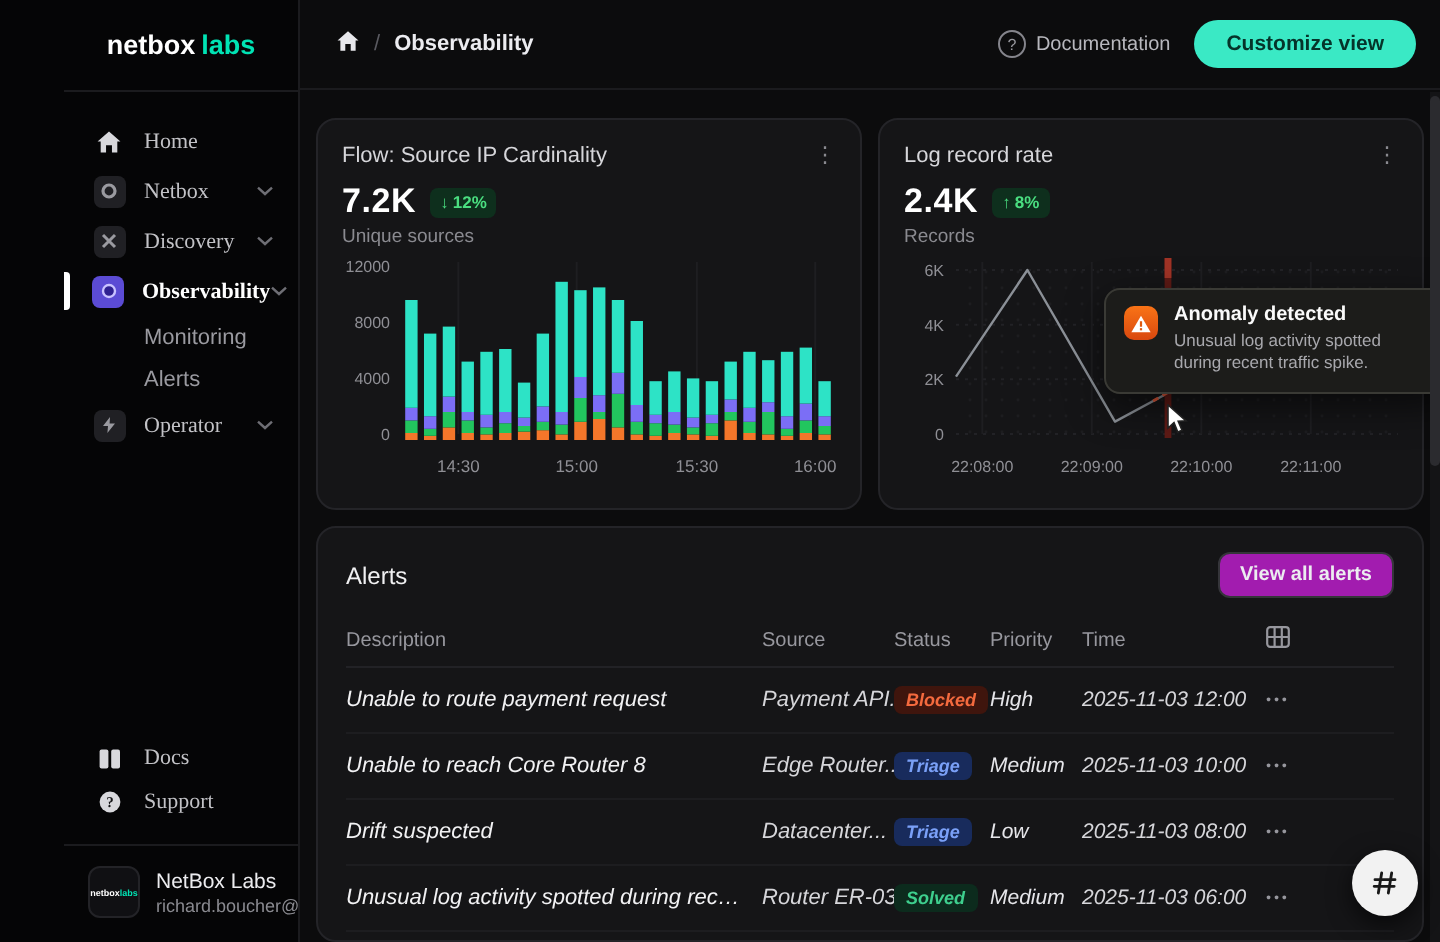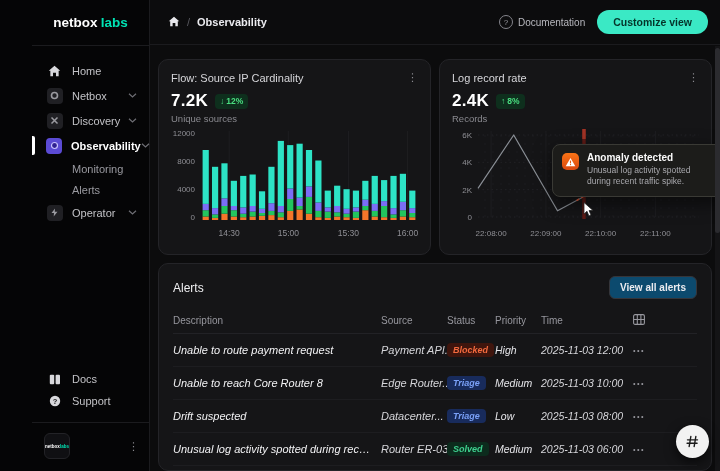--- a/index.html
+++ b/index.html
@@ -8,21 +8,21 @@
   .app{display:flex;width:720px;height:471px;}
 
   
   .sidebar{width:150px;flex:0 0 150px;background:#050506;border-right:1px solid #1b1b1e;
            display:flex;flex-direction:column;box-sizing:border-box;padding-left:32px;}
   .logo{height:45px;display:flex;align-items:center;justify-content:center;
         border-bottom:1px solid #1b1b1e;font-weight:bold;font-size:13.5px;flex:0 0 45px;}
   .logo .primary{color:#fff;} .logo .secondary{color:#00e3b4;margin-left:3px;}
   .nav{padding-top:12px;flex:1;}
   .nav-item{height:25px;display:flex;align-items:center;padding:0 12px 0 14px;
-            color:#c2c2c6;font-size:11px;cursor:pointer;position:relative;}
+            color:#c2c2c6;font-size:11px;cursor:pointer;position:relative;font-family:Liberation Serif, serif;}
   .nav-item.active{color:#fff;font-weight:bold;}
   .nav-item.active::before{content:"";position:absolute;left:0;top:3px;bottom:3px;width:3px;
             background:#fff;border-radius:0 2px 2px 0;}
   .nicon{width:17px;height:17px;margin-right:9px;display:flex;align-items:center;justify-content:center;}
   .sq{width:16px;height:16px;border-radius:4px;background:#202024;display:flex;
       align-items:center;justify-content:center;}
   .sq.purple{background:#5b4bd4;}
   .chev{margin-left:auto;display:flex;align-items:center;}
   .sub-item{height:21px;display:flex;align-items:center;padding-left:40px;font-size:11px;
             color:#9a9aa0;cursor:pointer;}
@@ -69,21 +69,21 @@
            box-shadow:0 6px 18px rgba(0,0,0,.55);display:flex;gap:8px;z-index:5;}
   .tt-icon{width:17px;height:17px;border-radius:5px;background:linear-gradient(180deg,#f97316,#d9480f);
            flex:0 0 17px;display:flex;align-items:center;justify-content:center;margin-top:1px;}
   .tt-title{font-size:10px;font-weight:bold;color:#fafafa;}
   .tt-body{font-size:8.5px;color:#a8a8ad;line-height:1.35;margin-top:2px;}
 
   .alerts-card{margin:8px 8px 0;background:#151517;border:1px solid #242428;border-radius:10px;
                padding:12px 14px 0;box-sizing:border-box;height:240px;overflow:hidden;}
   .alerts-head{display:flex;align-items:center;justify-content:space-between;}
   .alerts-title{font-size:12px;color:#f0f0f2;}
-  .btn-ghost{background:#0c4a6e;border:1px solid #35353a;color:#ececf0;font-size:10px;
+  .btn-ghost{background:#a21caf;border:1px solid #35353a;color:#ececf0;font-size:10px;
              border-radius:6px;padding:5px 10px;cursor:pointer;font-family:inherit;font-weight:bold;}
   .tbl-header,.tbl-row{display:grid;grid-template-columns:208px 66px 48px 46px 92px 1fr;
              align-items:center;}
   .tbl-header{height:26px;margin-top:8px;color:#97979e;font-size:10px;border-bottom:1px solid #222226;}
   .tbl-row{height:32px;font-size:11px;border-bottom:1px solid #1d1d20;cursor:pointer;font-style:italic;}
   .cell-desc{color:#f2f2f4;padding-right:8px;white-space:nowrap;overflow:hidden;text-overflow:ellipsis;}
   .cell-src{color:#d6d6da;white-space:nowrap;overflow:hidden;}
   .badge{display:inline-block;font-size:9px;font-weight:bold;padding:2px 6px;border-radius:4px;}
   .badge.blocked{background:#3f150d;color:#f46a3e;}
   .badge.triage{background:#182b5c;color:#7aa0f7;}
@@ -198,20 +198,24 @@
               <text x="6" y="8.6" font-size="7.5" font-weight="bold" text-anchor="middle" fill="#151517">?</text>
             </svg>
           </span>
           <span>Support</span>
         </div>
       </div>
     <div class="user">
       <div class="avatar">
         <span class="primary">netbox</span>
         <span class="secondary">labs</span>
+      </div>
+      <div>
+        <div class="user-name">NetBox Labs</div>
+        <div class="user-email">richard.boucher@n...</div>
       </div>
       <span class="kebab">⋮</span>
     </div>
   </div>
 
   <div class="main">
 
     <div class="topbar">
       <div class="crumb">
         <span>

